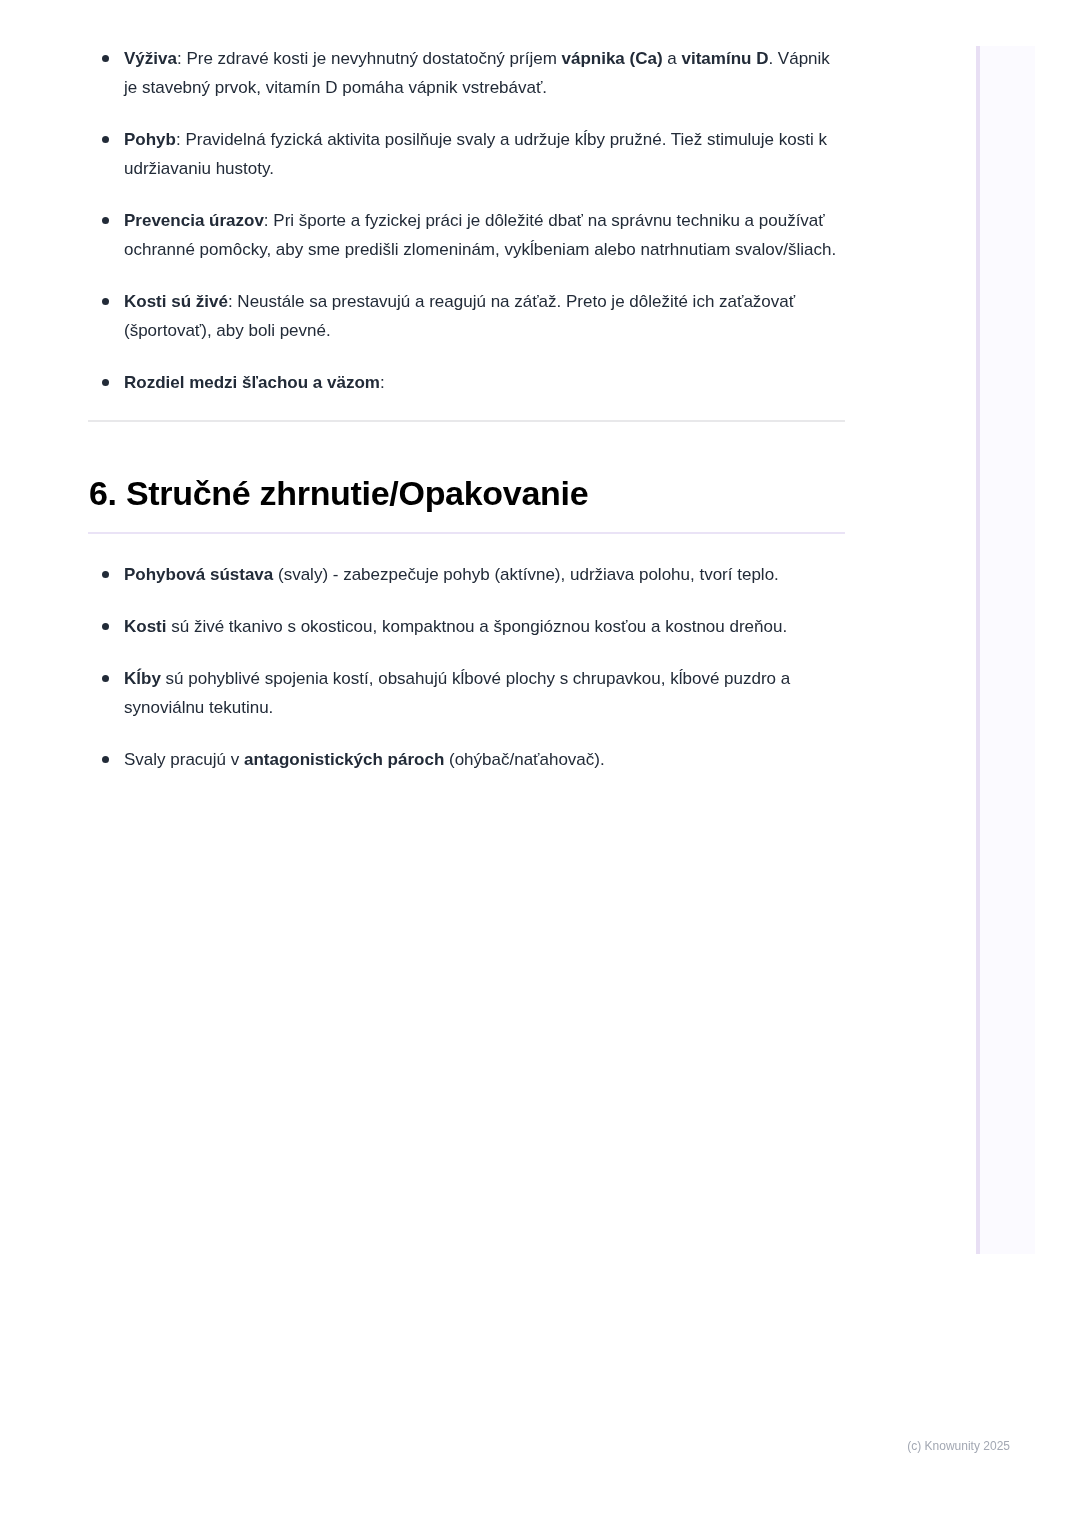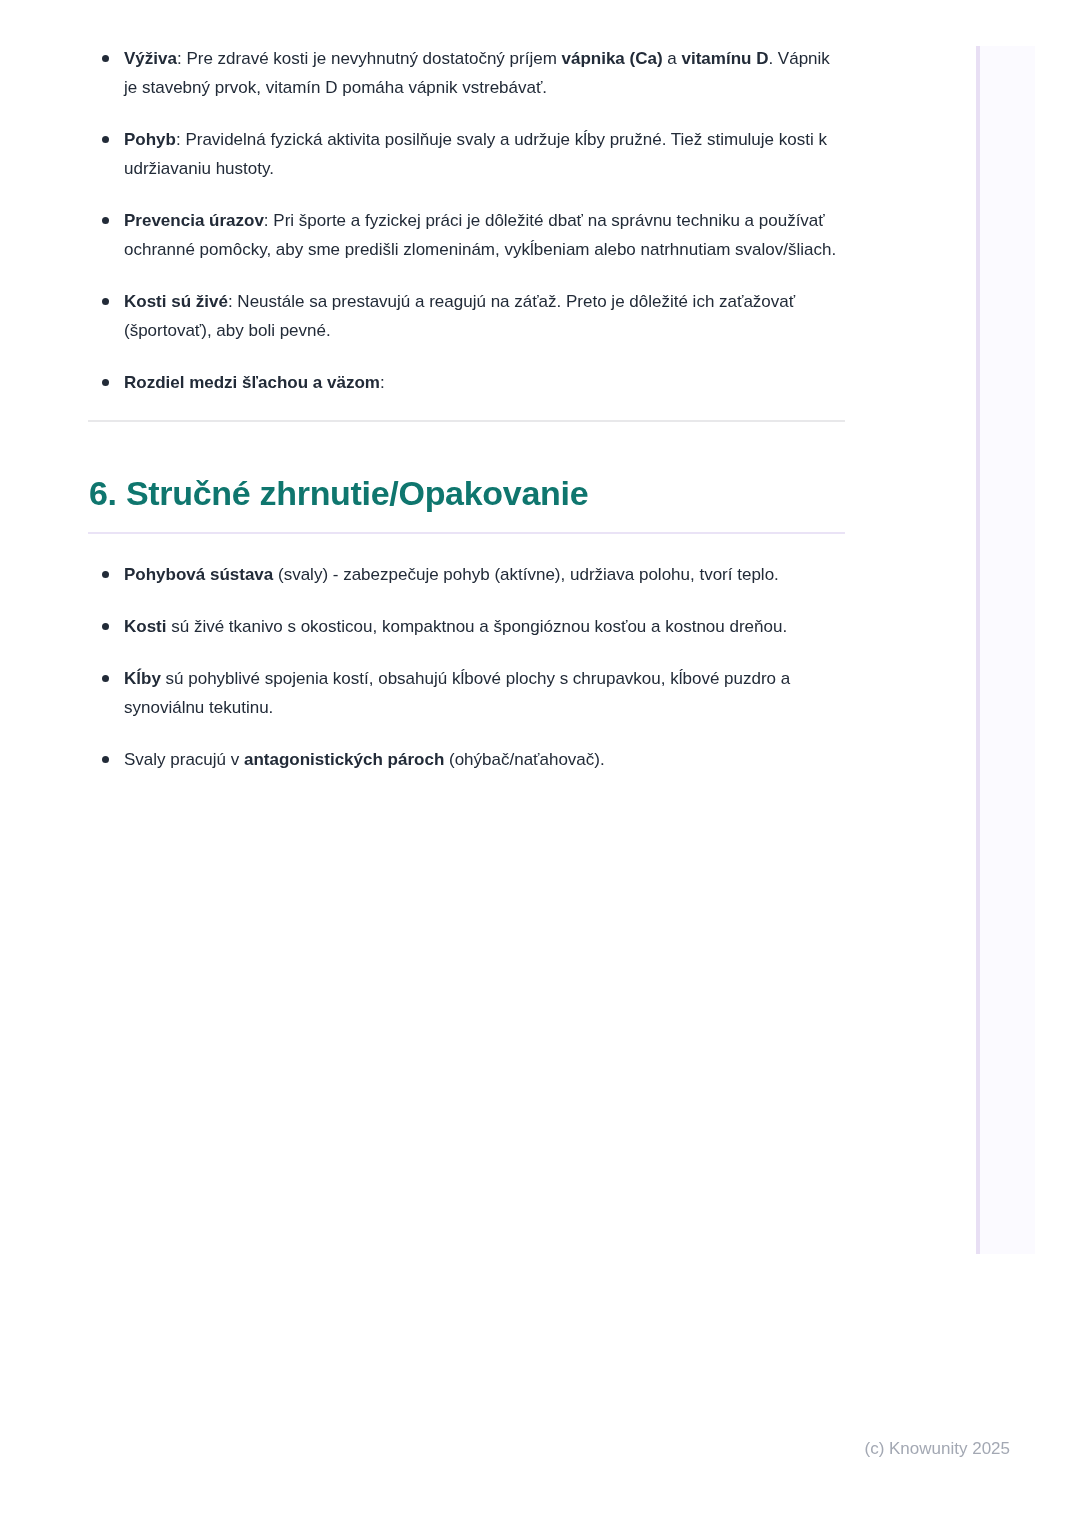--- a/index.html
+++ b/index.html
@@ -73,35 +73,35 @@
 
   hr.divider-gray {
     border: none;
     border-top: 2px solid #e8e8ea;
     margin: 14px 0 0 0;
   }
 
   h1.section-heading {
     font-size: 34px;
     font-weight: 700;
-    color: #0f766e;
+    color: #000000;
     margin: 52px 0 0 1px;
     letter-spacing: -0.3px;
   }
   hr.divider-purple {
     border: none;
     border-top: 2px solid #eae3f6;
     margin: 19px 0 26px 0;
   }
 
   .footer {
     position: absolute;
     right: 70px;
     top: 1439px;
-    font-size: 17px;
+    font-size: 12px;
     color: #a3a8b3;
   }
 </style>
 </head>
 <body>
 
 <div class="accent-bar"></div>
 
 <div class="content">
 

